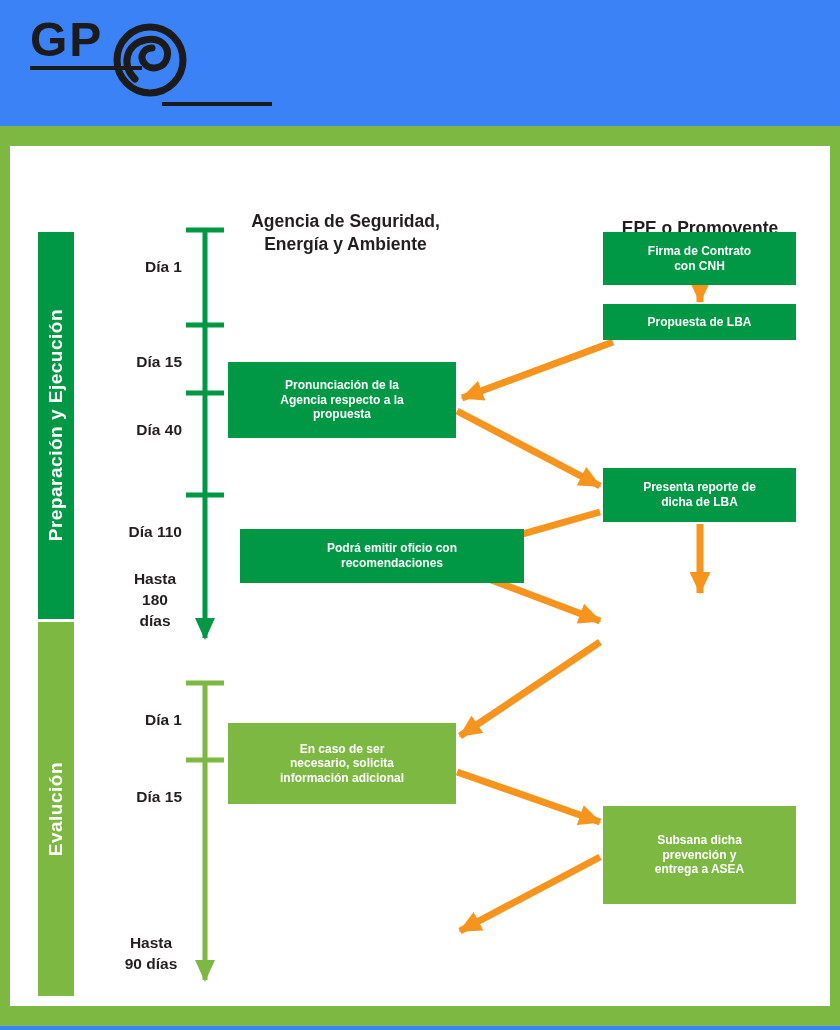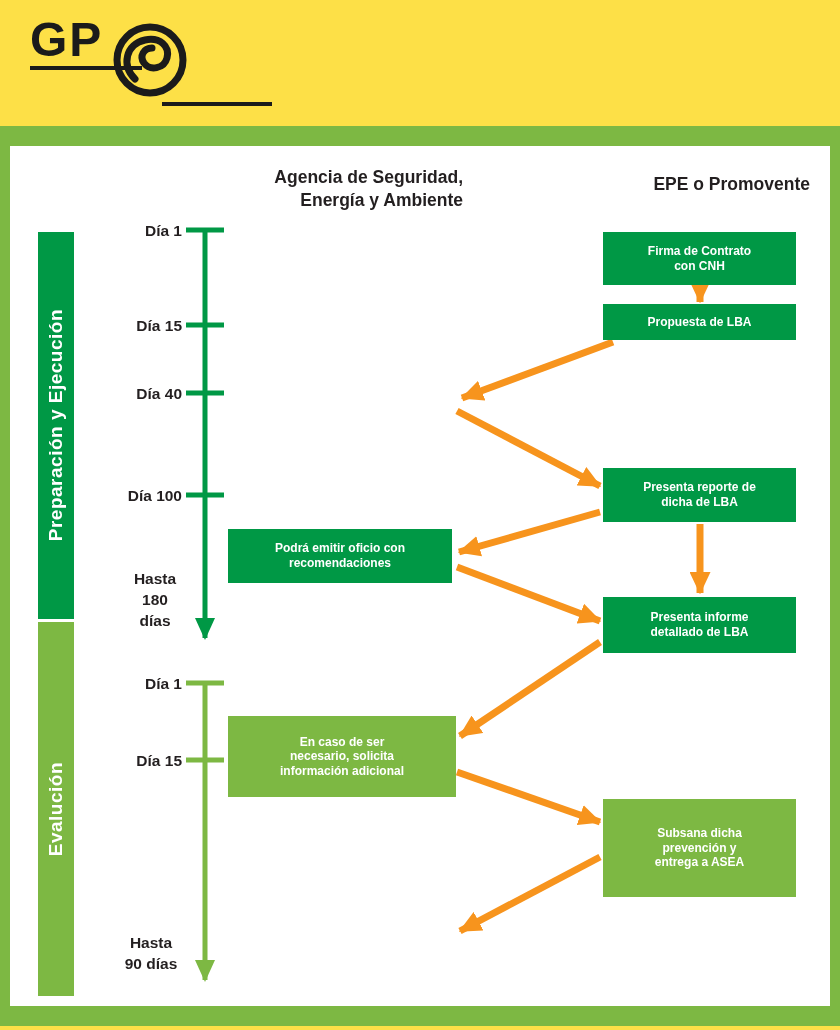--- a/index.html
+++ b/index.html
@@ -1,48 +1,48 @@
 <!DOCTYPE html>
 <html><head>
 <meta charset="utf-8">
 <style>
   html,body { margin:0; padding:0; background:#ffffff; font-family:"Liberation Sans", sans-serif; }
-  .page { position:relative; width:840px; height:1030px; background:#fde047; overflow:hidden; }
+  .page { position:relative; width:840px; height:1030px; background:#3b82f6; overflow:hidden; }
 
   
   .frame   { position:absolute; left:0; top:126px; width:840px; height:900px; background:#7db843; }
   .content { position:absolute; left:10px; top:146px; width:820px; height:860px; background:#ffffff; }
 
   
   .logo { position:absolute; left:0; top:0; width:300px; height:126px; }
   .logo-gp { position:absolute; left:30px; top:12px; font-size:48px; font-weight:bold; color:#1b1b1b; letter-spacing:2px; }
   .logo-pa { position:absolute; left:192px; top:48px; font-size:48px; font-weight:bold; color:#1b1b1b; letter-spacing:2px; }
   .logo-u1 { position:absolute; left:30px; top:66px; width:112px; height:4px; background:#1b1b1b; }
   .logo-u2 { position:absolute; left:162px; top:102px; width:110px; height:4px; background:#1b1b1b; }
   .logo-swirl { position:absolute; left:108px; top:18px; }
 
   
-  .header { position:absolute; z-index:3; font-weight:bold; color:#231f20; font-size:17.5px; line-height:1.3; text-align:right; white-space:pre-line; }
+  .header { position:absolute; z-index:3; font-weight:bold; color:#231f20; font-size:17.5px; line-height:1.3; text-align:center; white-space:pre-line;margin-top:44px; }
 
   
   .phasebar { position:absolute; width:36px; display:flex; align-items:center; justify-content:center; z-index:3; }
   .phasebar.dark  { background:#009845; }
   .phasebar.light { background:#7db843; }
   .phasebar span { writing-mode:vertical-rl; transform:rotate(180deg); color:#ffffff; font-weight:bold; font-size:19px; letter-spacing:0.5px; white-space:nowrap; }
 
   
   .daylabel { position:absolute; z-index:3; font-weight:bold; color:#231f20; font-size:15.5px; line-height:21px; white-space:pre-line; }
-  .ra { text-align:right; }
+  .ra { text-align:right;margin-top:36px; }
   .ctr { text-align:center; }
 
   
   .box { position:absolute; z-index:3; display:flex; align-items:center; justify-content:center;
          text-align:center; color:#ffffff; font-weight:bold; font-size:12px; line-height:1.22; white-space:pre-line; }
   .box.dark  { background:#009845; }
-  .box.light { background:#7db843; }
+  .box.light { background:#7db843;margin-top:7px; }
 
   .layer { position:absolute; left:0; top:0; z-index:2; }
 </style>
 </head>
 <body>
 
 <div class="page">
 
   <div class="frame"></div>
   <div class="content"></div>
@@ -104,39 +104,40 @@
       <line x1="457" y1="567" x2="600" y2="621" marker-end="url(#ah-orange)"></line>
       <line x1="600" y1="642" x2="460" y2="736" marker-end="url(#ah-orange)"></line>
       <line x1="457" y1="772" x2="600" y2="822" marker-end="url(#ah-orange)"></line>
       <line x1="600" y1="857" x2="460" y2="931" marker-end="url(#ah-orange)"></line>
     </g>
   </svg>
 
   <div class="daylabel ra" style="left:106px; top:220px; width:76px;">Día 1</div>
   <div class="daylabel ra" style="left:106px; top:315px; width:76px;">Día 15</div>
   <div class="daylabel ra" style="left:106px; top:383px; width:76px;">Día 40</div>
-  <div class="daylabel ra" style="left:106px; top:485px; width:76px;">Día 100</div>
+  <div class="daylabel ra" style="left:106px; top:485px; width:76px;">Día 110</div>
   <div class="daylabel ctr" style="left:110px; top:568px; width:90px;">Hasta
 180
 días</div>
 
   <div class="daylabel ra" style="left:106px; top:673px; width:76px;">Día 1</div>
   <div class="daylabel ra" style="left:106px; top:750px; width:76px;">Día 15</div>
   <div class="daylabel ctr" style="left:106px; top:932px; width:90px;">Hasta
 90 días</div>
 
   <div class="box dark" style="left:603px; top:232px; width:193px; height:53px;">Firma de Contrato
 con CNH</div>
   <div class="box dark" style="left:603px; top:304px; width:193px; height:36px;">Propuesta de LBA</div>
+  <div class="box dark" style="left:228px; top:362px; width:228px; height:76px;">Pronunciación de la
+Agencia respecto a la
+propuesta</div>
   <div class="box dark" style="left:603px; top:468px; width:193px; height:54px;">Presenta reporte de
 dicha de LBA</div>
-  <div class="box dark" style="left:228px; top:529px; width:224px; height:54px;">Podrá emitir oficio con
+  <div class="box dark" style="left:240px; top:529px; width:264px; height:54px;padding-left:20px;">Podrá emitir oficio con
 recomendaciones</div>
-  <div class="box dark" style="left:603px; top:597px; width:193px; height:56px;">Presenta informe
-detallado de LBA</div>
 
   <div class="box light" style="left:228px; top:716px; width:228px; height:81px;">En caso de ser
 necesario, solicita
 información adicional</div>
   <div class="box light" style="left:603px; top:799px; width:193px; height:98px;">Subsana dicha
 prevención y
 entrega a ASEA</div>
 
 </div>
 

